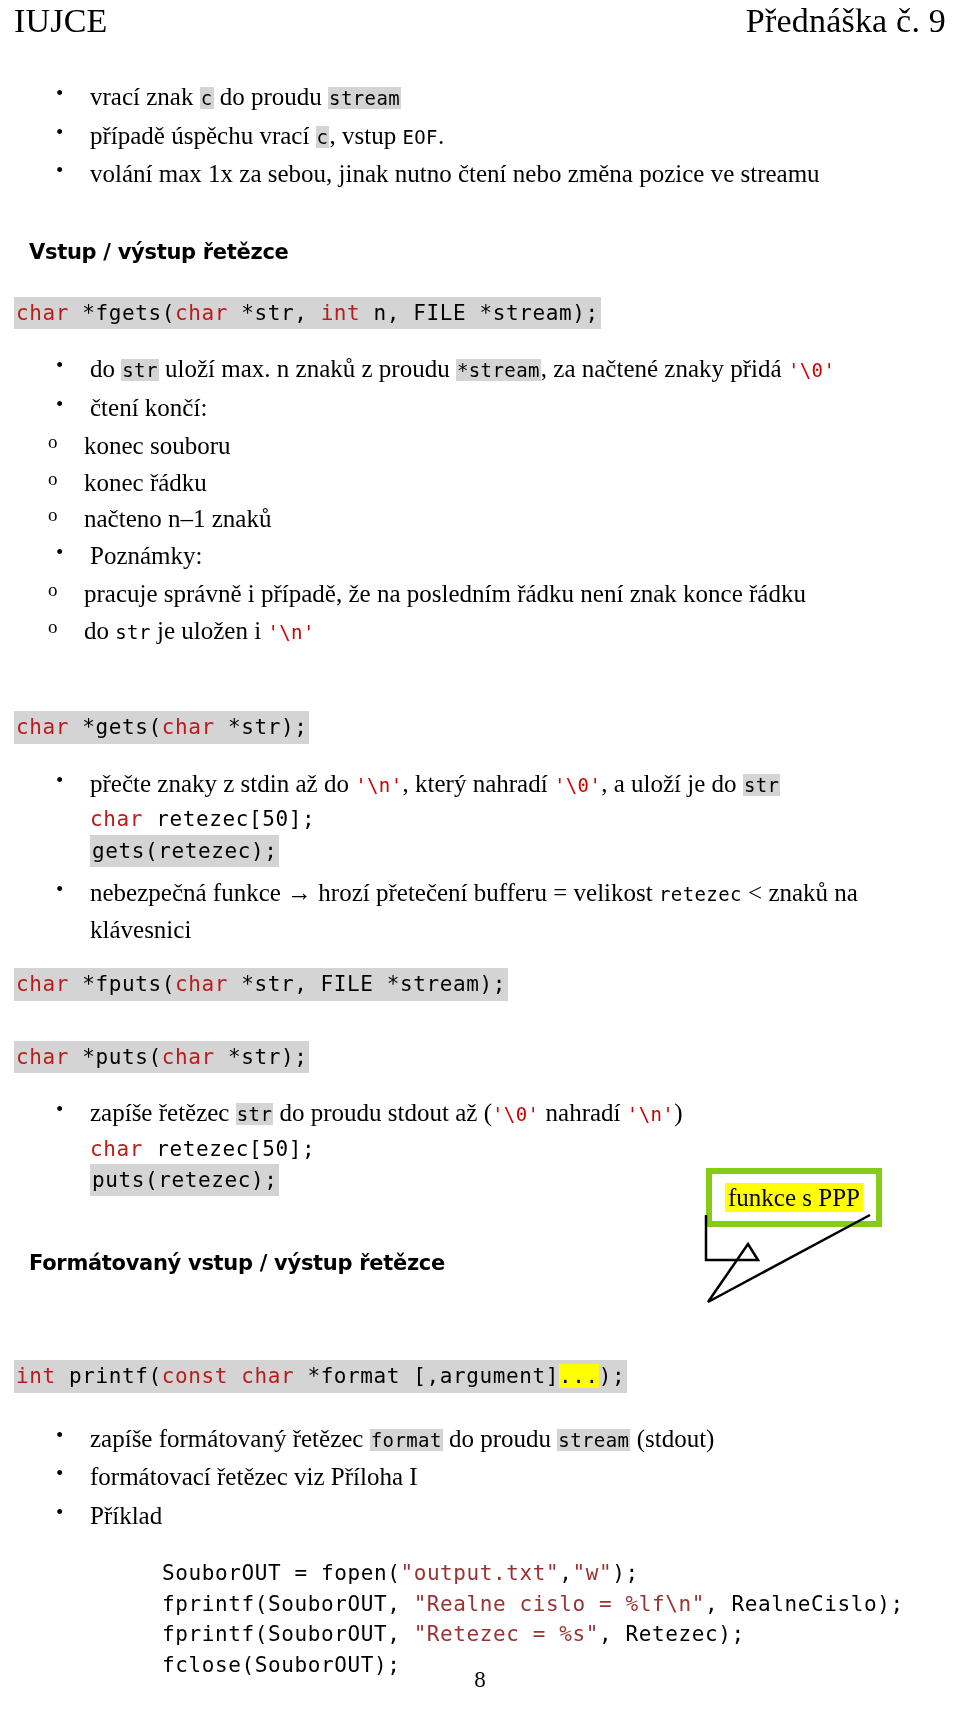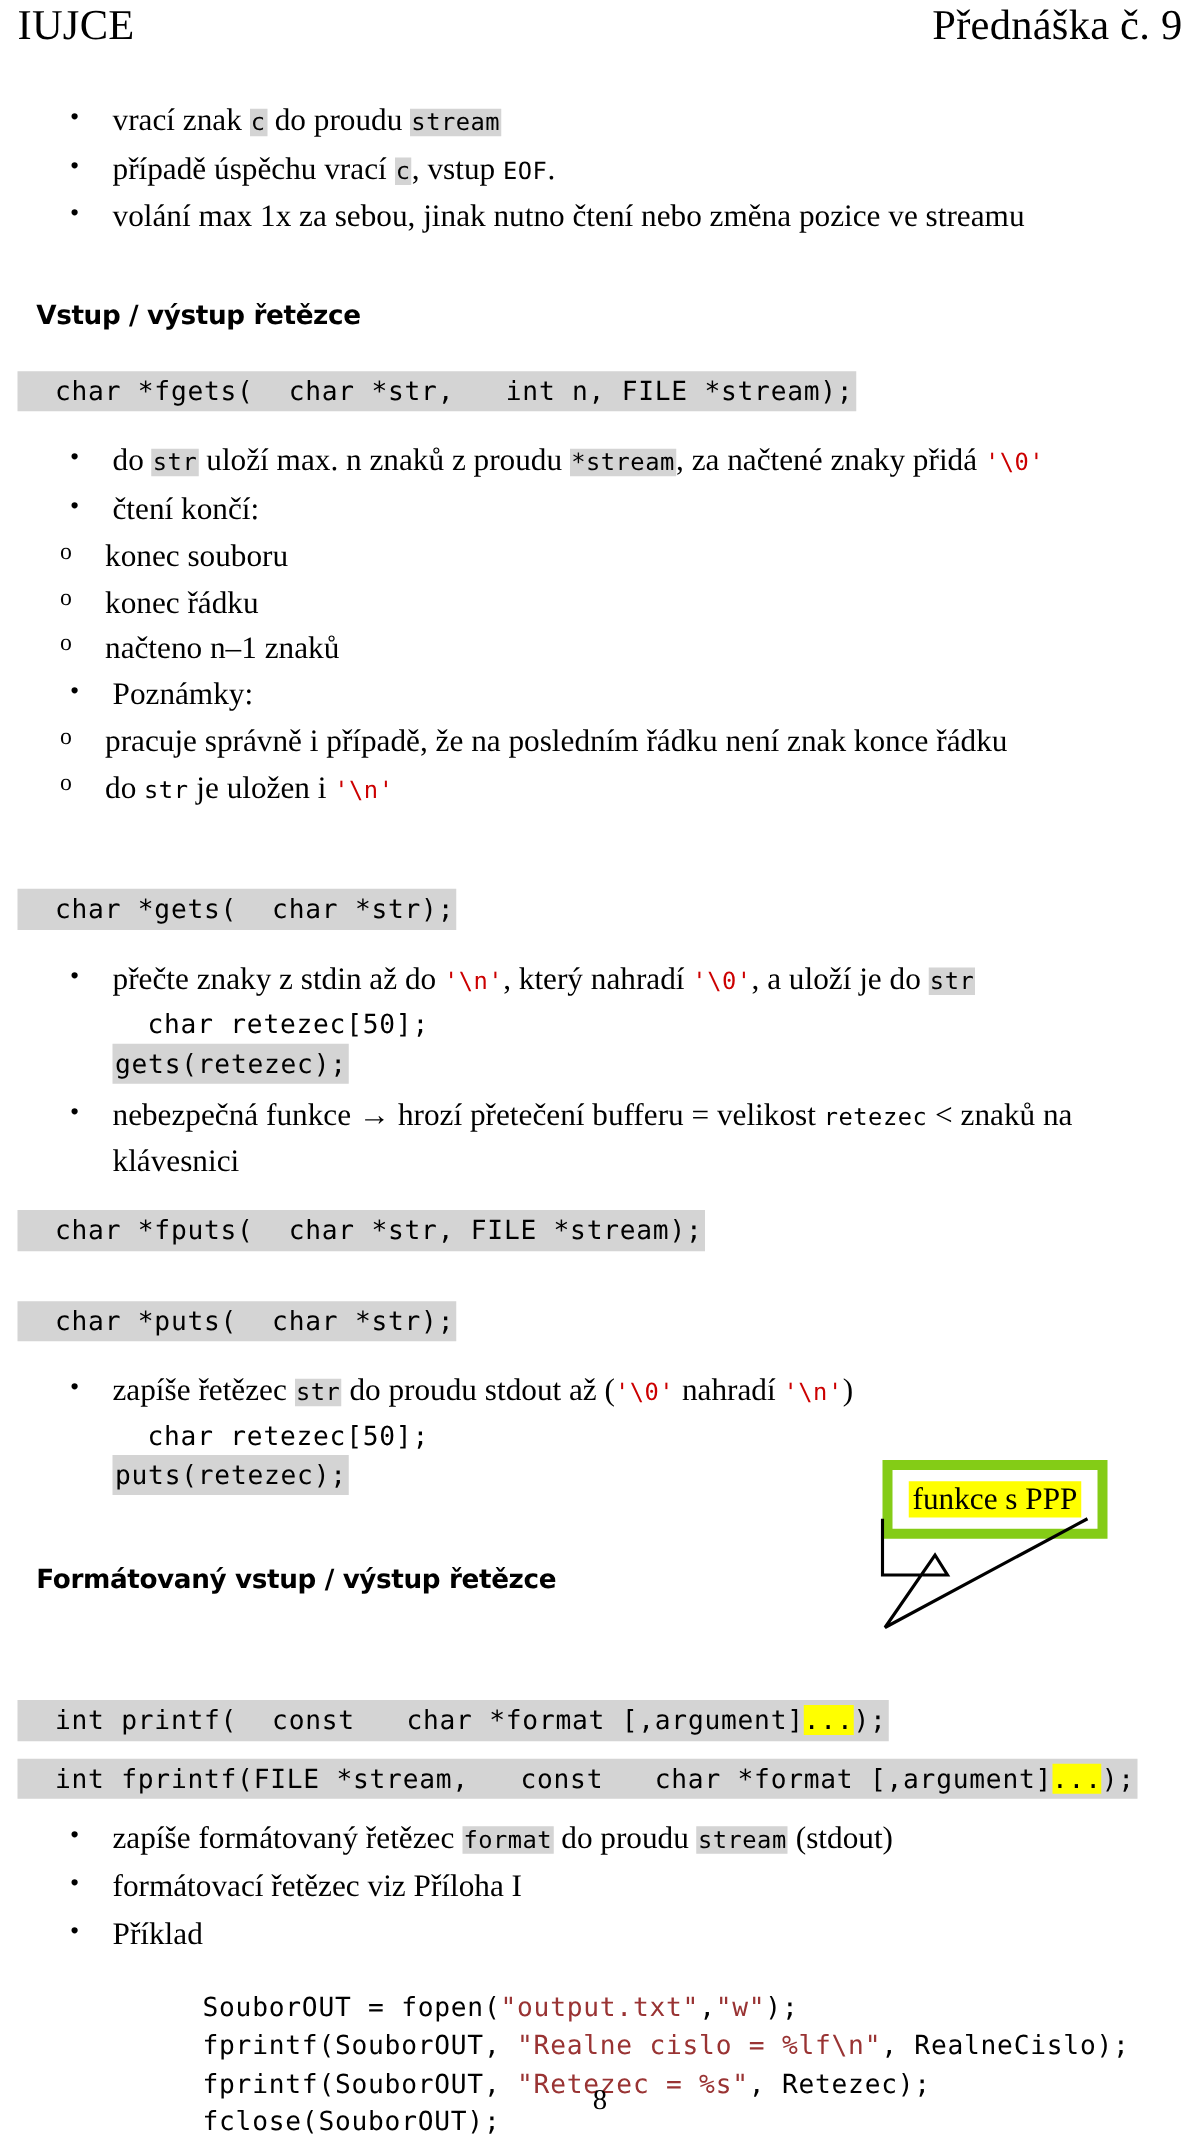--- a/index.html
+++ b/index.html
@@ -100,21 +100,21 @@
   }
   .sig {
     display: inline-block;
     background: #d4d4d4;
     padding: 1px 2px;
   }
   .shade {
     background: #d4d4d4;
     padding: 0 1px;
   }
-  .kw   { color: #000000; margin-left: 28px; }
+  .kw   { color: #b91c1c; }
   .esc  { color: #cc0000; }
   .str  { color: #993333; }
   .hl   { background: #ffff00; }
 
   .indent-code {
     padding-left: 76px;
   }
   .example-code {
     padding-left: 148px;
     line-height: 1.47;
@@ -135,21 +135,21 @@
     top: 1168px;
     width: 240px;
     height: 150px;
   }
   .callout-box {
     position: absolute;
     left: 0;
     top: 0;
     width: 164px;
     height: 47px;
-    border: 8px solid #84cc16;
+    border: 6px solid #84cc16;
     background: #ffffff;
     display: flex;
     align-items: center;
     justify-content: center;
   }
   .callout-text {
     background: #ffff00;
     font-size: 25px;
     line-height: 1.1;
     padding: 1px 3px;
@@ -280,23 +280,20 @@
 
   <div class="sp-30"></div>
   <div class="sp-40"></div>
 
   <div>
     <span class="codeline sig"><span class="kw">int</span><span> printf(</span><span class="kw">const</span><span> </span><span class="kw">char</span><span> *format [,argument]</span><span class="hl">...</span><span>);</span></span>
   </div>
 
   <div class="sp-14"></div>
 
-  <div>
-    <span class="codeline sig"><span class="kw">int</span><span> fprintf(FILE *stream, </span><span class="kw">const</span><span> </span><span class="kw">char</span><span> *format [,argument]</span><span class="hl">...</span><span>);</span></span>
-  </div>
 
   <div class="sp-14"></div>
 
   <ul class="lvl1">
     <li><span>zapíše formátovaný řetězec </span><span class="mono shade">format</span><span> do proudu </span><span class="mono shade">stream</span><span> (stdout)</span></li>
     <li><span>formátovací řetězec viz Příloha I</span></li>
     <li><span>Příklad</span></li>
   </ul>
 
   <div class="sp-22"></div>

